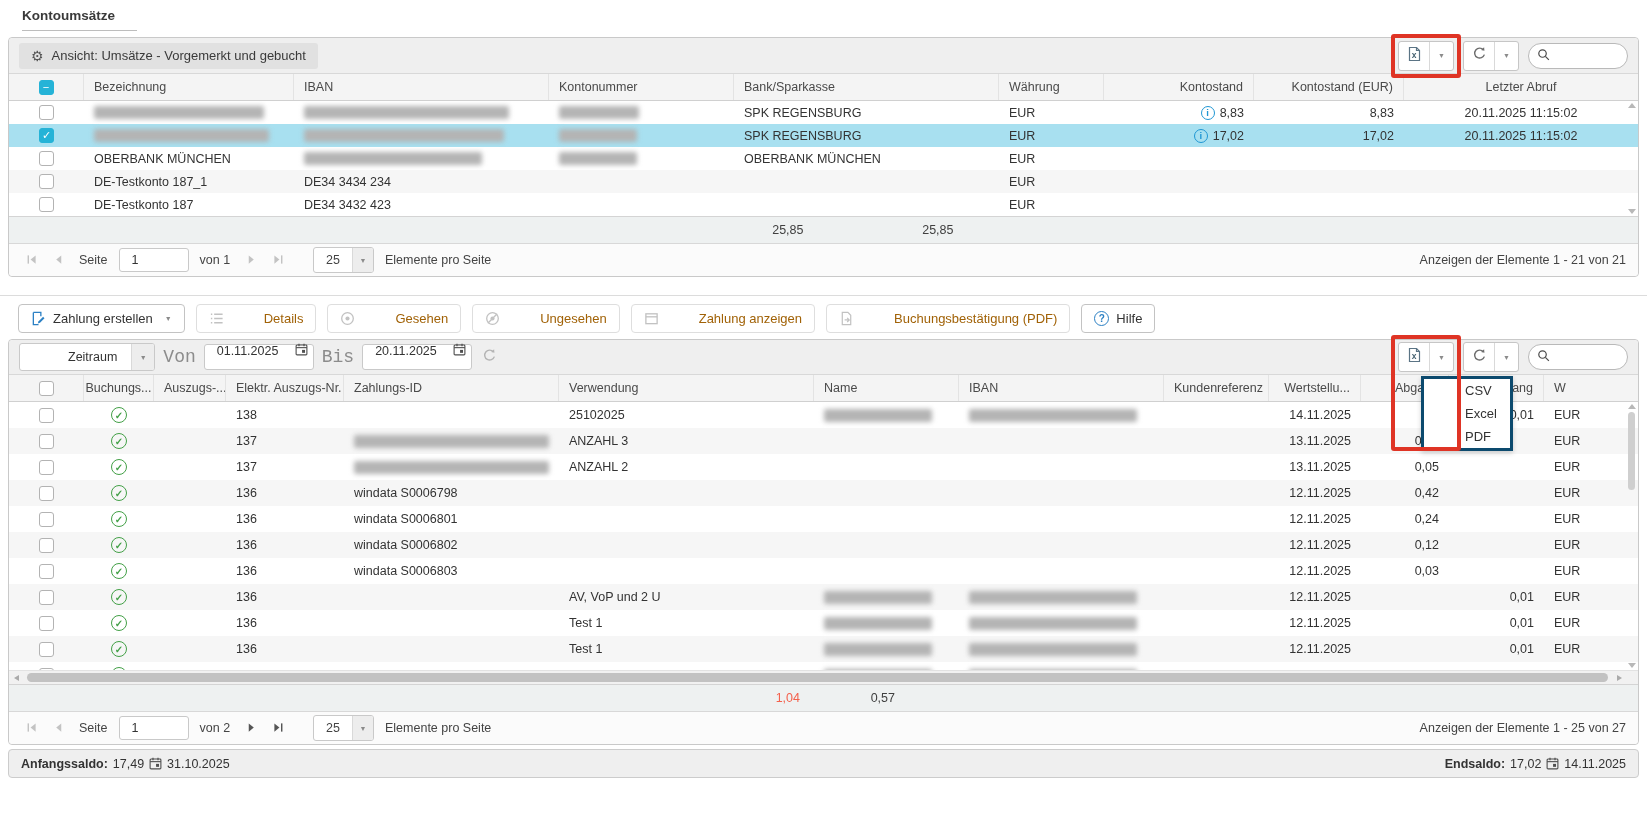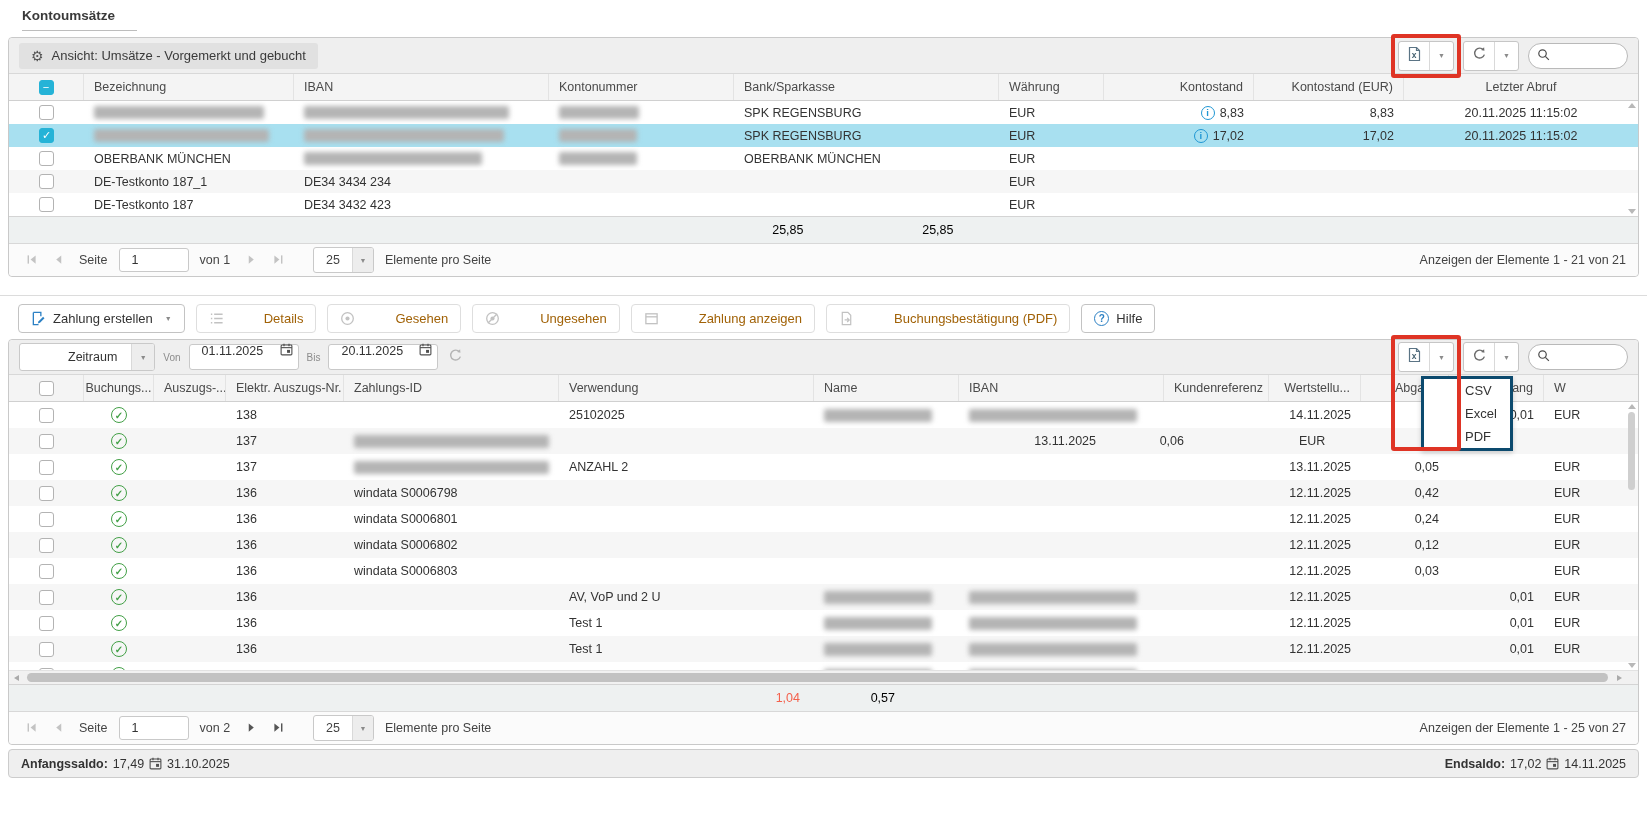--- a/index.html
+++ b/index.html
@@ -57,21 +57,21 @@
   .vthumb{width:7px;background:#cfcfcf;border-radius:4px;flex:0 0 auto;}
   .vsb .sp{flex:1;}
 
   .hsb{height:13px;background:#f1f1f1;border-top:1px solid #e2e2e2;position:relative;}
   .hsb .thumb{position:absolute;left:18px;right:30px;top:2px;height:9px;background:#c2c2c2;border-radius:5px;cursor:pointer;}
   .tri-l{position:absolute;left:5px;top:3.5px;width:0;height:0;border-top:3.5px solid transparent;border-bottom:3.5px solid transparent;border-right:5px solid #aaa;}
   .tri-r{position:absolute;right:16px;top:3.5px;width:0;height:0;border-top:3.5px solid transparent;border-bottom:3.5px solid transparent;border-left:5px solid #aaa;}
 
   .sumrow{display:flex;height:26px;background:#eef1f1;border-top:1px solid #d4d4d4;font-size:12.5px;}
   .sumrow .td{font-weight:normal;}
-  .pos{color:#000000;}
+  .pos{color:#404040;}
   .neg{color:#f4614d;}
   .spacer{flex:1;}
 
   .pager{display:flex;align-items:center;height:32px;border-top:1px solid #d8d8d8;background:#fbfbfb;padding:0 12px;gap:7px;font-size:12.5px;color:#444;border-radius:0 0 4px 4px;}
   .pbtn{width:20px;height:20px;display:flex;align-items:center;justify-content:center;color:#555;cursor:pointer;background:none;border:none;padding:0;}
   .pbtn.dis{color:#c3c3c3;}
   .pinput{width:70px;height:24px;border:1px solid #c9c9c9;border-radius:3px;padding:0 12px;font-size:12.5px;font-family:inherit;color:#333;box-sizing:border-box;}
   .psel{height:24px;border:1px solid #c9c9c9;border-radius:3px;background:#fff;display:flex;align-items:center;overflow:hidden;cursor:pointer;margin-left:18px;text-align:center;}
   .psel .v{padding:0 12px;}
   .psel .a{width:20px;height:100%;background:#ededed;border-left:1px solid #d9d9d9;display:flex;align-items:center;justify-content:center;}
@@ -82,21 +82,21 @@
   .actions{display:flex;gap:11px;margin:8px 8px 0;padding-left:10px;}
   .abtn{height:29px;border:1px solid #c3c3c3;border-radius:4px;background:#fff;display:flex;align-items:center;gap:7px;padding:0 12px;font-size:13px;font-family:inherit;color:#333;cursor:pointer;}
   .abtn.dis{color:#a16207;border-color:#dedede;cursor:default;gap:40px;}
   .abtn .ic{display:inline-flex;color:#9a9a9a;}
   .abtn.dis .ic{color:#c2c2c2;}
   .qm{width:15px;height:15px;border:1.5px solid #2b80c4;border-radius:50%;color:#2b80c4;font-size:10px;font-weight:bold;display:inline-flex;align-items:center;justify-content:center;box-sizing:border-box;}
 
   .fsel{height:26px;border:1px solid #c9c9c9;border-radius:3px;background:#fff;display:flex;align-items:center;overflow:hidden;cursor:pointer;font-size:12.5px;color:#333;padding-left:36px;}
   .fsel .v{padding:0 14px 0 12px;}
   .fsel .a{width:22px;height:100%;background:#ededed;border-left:1px solid #d9d9d9;display:flex;align-items:center;justify-content:center;}
-  .flabel{font-size:10px;color:#8c8c8c;margin:0 8px;}
+  .flabel{font-size:18px;color:#8c8c8c;margin:0 8px;font-family:Liberation Mono, monospace;}
   .dinput{height:26px;width:110px;border:1px solid #c9c9c9;border-radius:3px;background:#fff;display:flex;align-items:center;padding:0 7px 12px 10px;gap:4px;box-sizing:border-box;}
   .dinput input{border:none;outline:none;width:72px;font-size:12.5px;font-family:inherit;color:#333;background:transparent;}
   .frefresh{margin-left:10px;display:flex;opacity:.45;}
 
   .footer{margin:4px 8px 0;height:27px;background:#efefef;border:1px solid #ccc;border-radius:4px;display:flex;align-items:center;padding:0 12px;font-size:12.5px;color:#333;gap:5px;}
   .footer b{font-weight:bold;}
   .fright{margin-left:auto;display:flex;align-items:center;gap:5px;}
   .cal-ic{display:inline-flex;}
 </style>
 </head>
@@ -489,20 +489,21 @@
           <span class="cb"></span>
         </div>
         <div class="td d1">
           <span class="okc">✓</span>
         </div>
         <div class="td d2"></div>
         <div class="td d3">137</div>
         <div class="td d4">
           <div class="blur" style="width: 200px;"></div>
         </div>
+        <div class="td d5">ANZAHL 3</div>
         <div class="td d6"></div>
         <div class="td d7"></div>
         <div class="td d8"></div>
         <div class="td d9">13.11.2025</div>
         <div class="td d10">0,06</div>
         <div class="td d11"></div>
         <div class="td d12">EUR</div>
       </div>
       <div class="tr">
         <div class="td d0">

